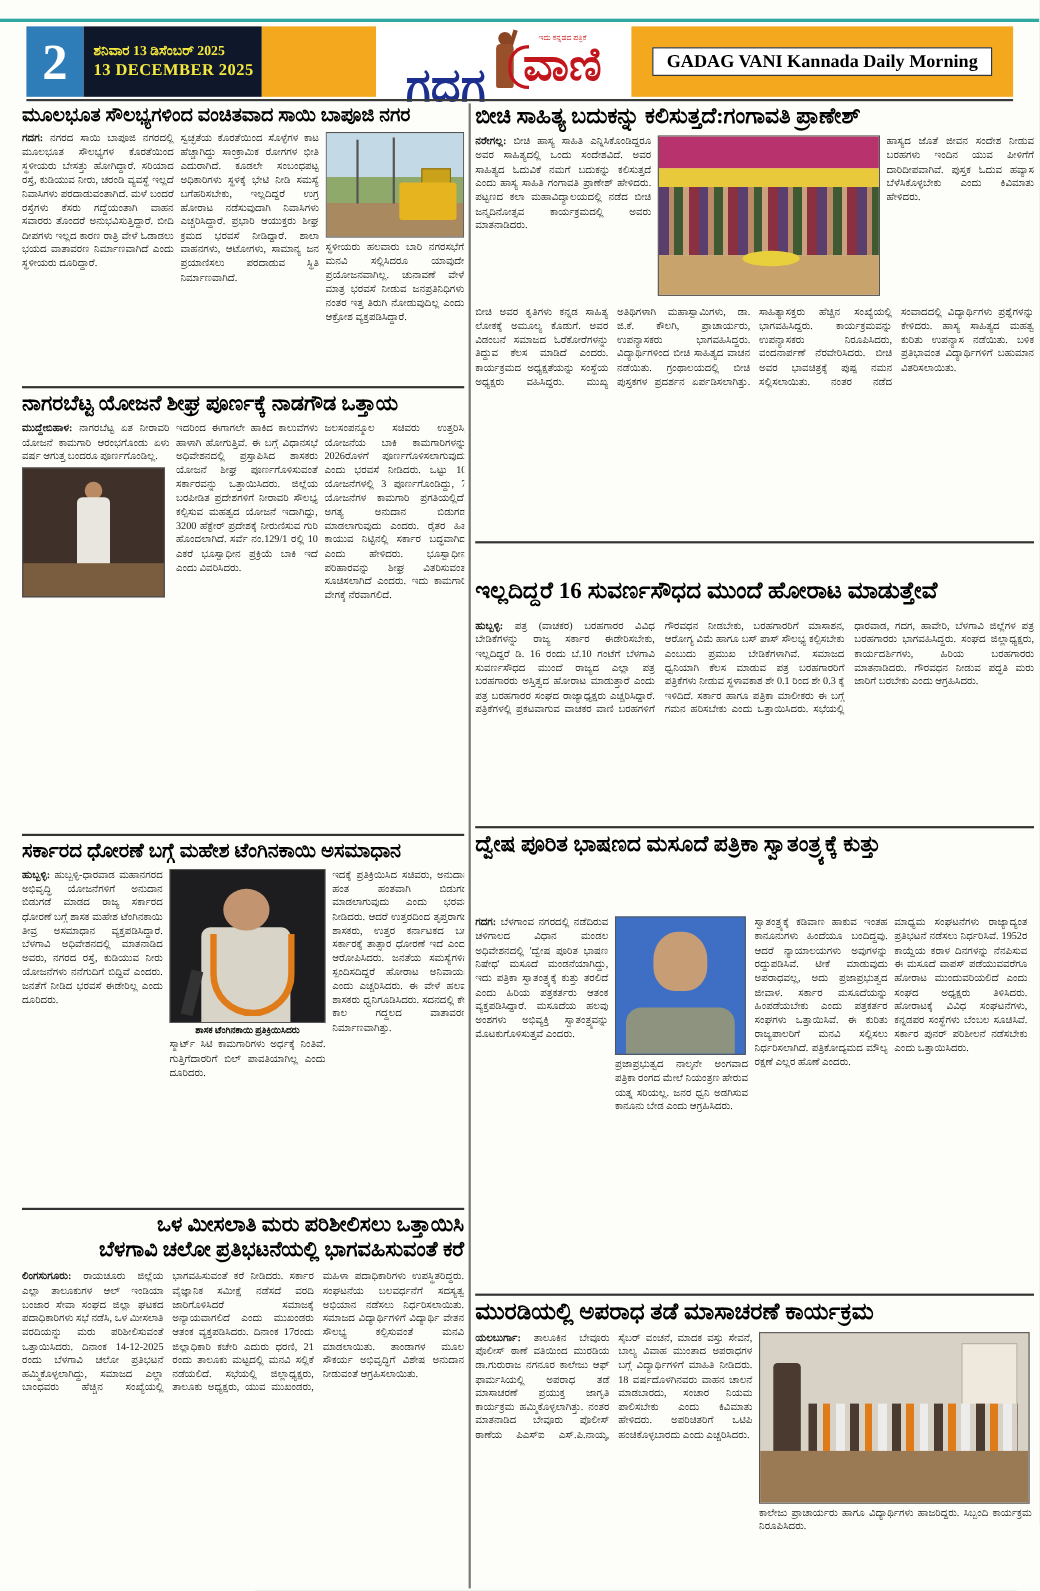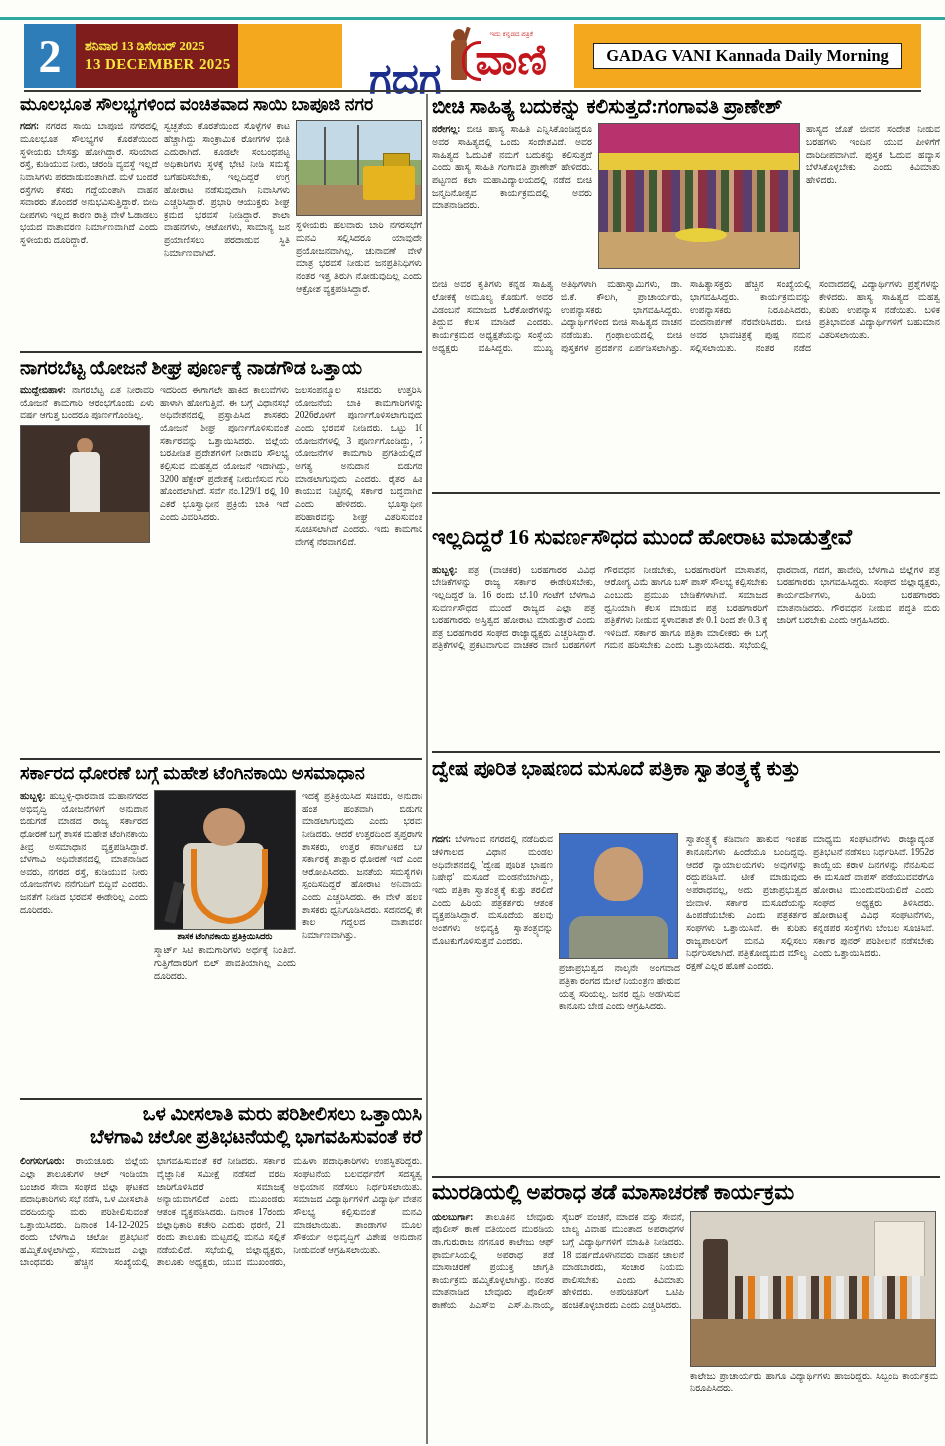--- a/index.html
+++ b/index.html
@@ -4,21 +4,21 @@
 <style>
   html,body{margin:0;padding:0;background:#e8e8e4;}
   .page{position:relative;width:945px;height:1446px;background:#fdfdfa;margin:0 auto;
         font-family:"Liberation Serif",serif;overflow:hidden;}
   .topline{position:absolute;left:0;top:17px;width:945px;height:3px;background:#2fa8a2;}
 
   
   .hdr{position:absolute;left:24px;top:24px;width:897px;height:64px;display:flex;}
   .pagenum{width:52px;background:#2e7cb8;color:#fff;font-size:46px;font-weight:bold;
            display:flex;align-items:center;justify-content:center;}
-  .datebox{width:162px;background:#7f1d1d;color:#f6e93d;display:flex;flex-direction:column;
+  .datebox{width:162px;background:#0f172a;color:#f6e93d;display:flex;flex-direction:column;
            justify-content:center;padding-left:9px;box-sizing:border-box;}
   .date-kn{font-size:12.5px;font-weight:bold;}
   .date-en{font-size:15px;font-weight:bold;letter-spacing:.4px;margin-top:2px;}
   .obar1{width:104px;background:#f4a81d;}
   .masthead{width:232px;background:#fff;display:flex;align-items:center;justify-content:center;}
   .m-blue{color:#1d2f8e;font-size:42px;font-weight:bold;line-height:1;margin-top:46px;}
   .statue{width:30px;height:58px;position:relative;margin:0 2px;}
   .statue .s-head{position:absolute;left:9px;top:2px;width:12px;height:12px;border-radius:50%;background:#8a4523;}
   .statue .s-body{position:absolute;left:7px;top:13px;width:16px;height:40px;background:#99502a;border-radius:4px 4px 2px 2px;}
   .statue .s-arm{position:absolute;left:20px;top:0px;width:4px;height:18px;background:#8a4523;transform:rotate(18deg);}

